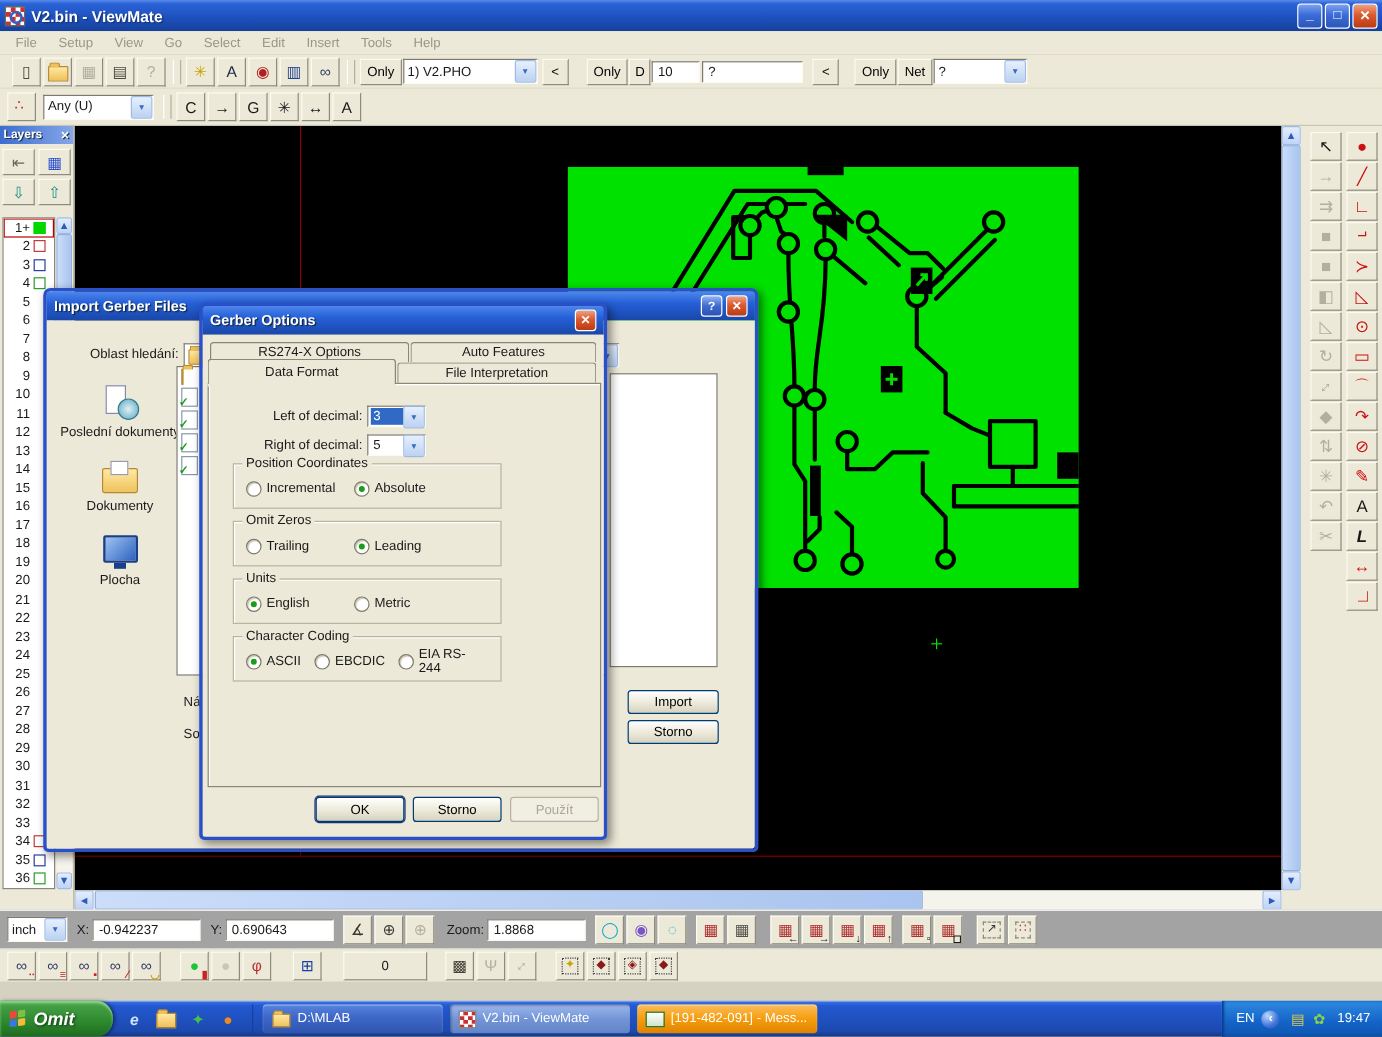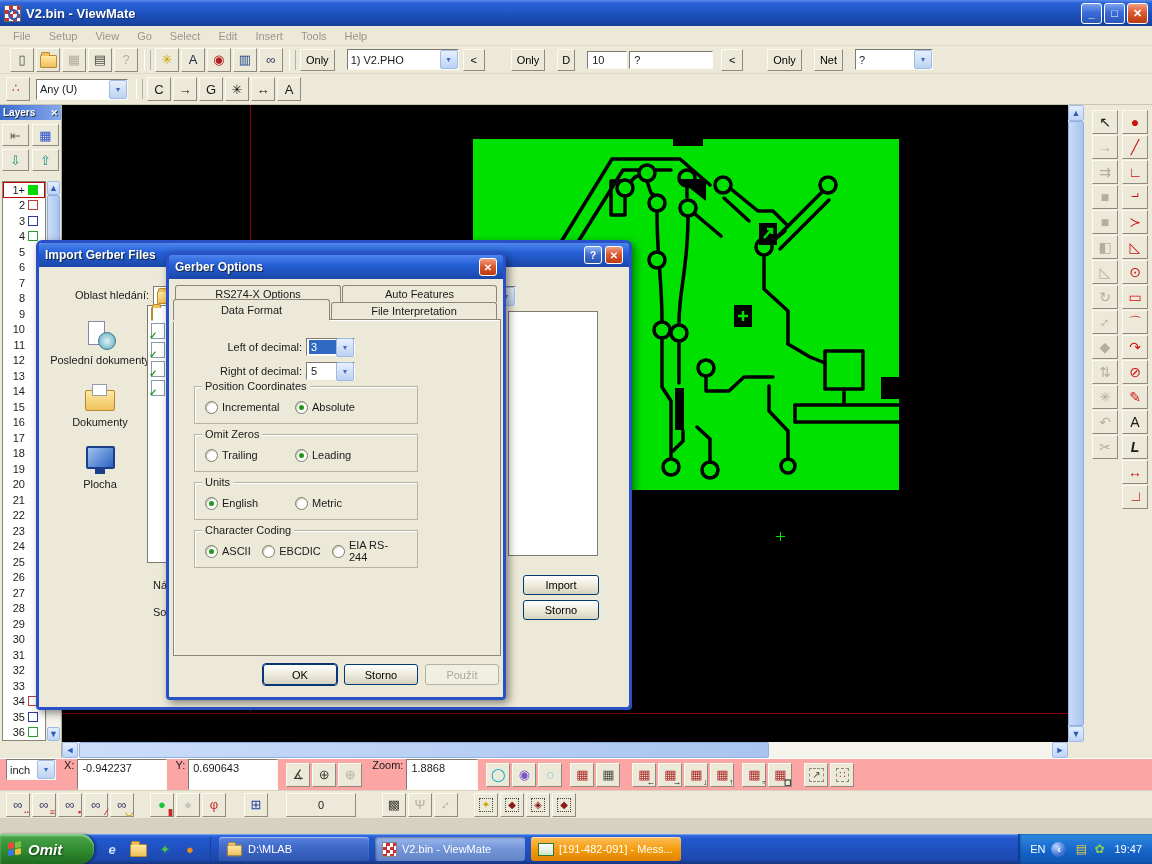--- a/index.html
+++ b/index.html
@@ -31,21 +31,21 @@
     border-color:#fdfbf0 #8e8a7e #8e8a7e #fdfbf0;display:inline-flex;align-items:center;justify-content:center;
     position:relative;font-size:13px;margin-right:2px;box-sizing:border-box;font-family:"Liberation Sans",sans-serif}
   .tbtn .glyph{line-height:1}
   .tbtn .glyph.it{font-style:italic;font-weight:bold}
   .tbtn.dis .glyph{color:#b2af9f !important}
   .ovl{position:absolute;right:0;bottom:-1px;font-size:9px;font-weight:bold;line-height:1}
   .box-dashed .glyph{border:1px dashed #8a8a7a;padding:1px 2px;font-size:10px}
   .box-dotted .glyph{border:1px dotted #444;padding:1px 2px;font-size:10px}
   .grip{width:5px;height:20px;margin:0 4px;border-left:1px solid #fff;border-right:1px solid #b4b09e}
   .smallbtn{height:22px;padding:0 5px;background:#ECE9D8;border:1px solid;font-size:11px;
-    border-color:#fdfbf0 #8e8a7e #8e8a7e #fdfbf0;display:inline-flex;align-items:center;margin-right:12px}
+    border-color:#fdfbf0 #8e8a7e #8e8a7e #fdfbf0;display:inline-flex;align-items:center;margin-right:1px}
   .sunken{background:#fff;border:1px solid;border-color:#7e7a70 #fdfbf0 #fdfbf0 #7e7a70;box-sizing:border-box}
   .field{padding:2px 4px;font-size:11px;white-space:nowrap;overflow:hidden}
   .combo{display:flex;align-items:center;padding-left:3px;height:21px}
   .cbtn{width:16px;height:17px;margin-left:auto;background:linear-gradient(#e7f0fc,#bbd2f2);
     border:1px solid #9ebbe8;border-radius:2px;color:#3b69c6;font-size:8px;
     display:flex;align-items:center;justify-content:center;flex:none}
   .reddot-ico{width:14px;height:14px;background:#ECE9D8;position:relative}
   .reddot-ico::before{content:"∴";color:#b02020;font-size:12px;position:absolute;left:1px;top:-1px}
 
   
@@ -90,22 +90,22 @@
   #lpanel-scroll .sb-thumb{position:absolute;top:14px;width:13px;height:170px}
 
   
   #palette{position:absolute;left:1084px;top:105px;width:68px;height:653px;background:#ECE9D8}
   .pcol{position:absolute;top:5px;width:26px;display:flex;flex-direction:column}
   #palette-edit{left:8px}
   #palette-draw{left:38px}
   .pcol .tbtn{height:24px;min-width:26px;margin:0 0 1px 0;font-size:14px}
 
   
-  #sb1{position:absolute;left:0;top:758px;width:1152px;height:32px;background:#fca5a5;display:flex;
-    padding-left:6px;box-sizing:border-box;border-top:1px solid #fff}
+  #sb1{position:absolute;left:0;top:758px;width:1152px;height:32px;background:#a3a3a3;display:flex;
+    align-items:center;padding-left:6px;box-sizing:border-box;border-top:1px solid #fff}
   #sb1 .lab{margin:0 3px 0 8px}
   #tb3{position:absolute;left:0;top:790px;width:1152px;height:28px;background:#ECE9D8;display:flex;
     align-items:center;padding-left:6px;box-sizing:border-box;border-top:1px solid #d8d4c2}
   .fillrow{display:flex;align-items:center}
   #gapstrip{position:absolute;left:0;top:818px;width:1152px;height:16px;background:#d6d2c2}
 
   
   #taskbar{position:absolute;left:0;top:834px;width:1152px;height:30px;display:flex;align-items:center;
     background:linear-gradient(#3e77e8 0%,#2258d0 14%,#1c49ae 85%,#16357e 100%);box-shadow:inset 0 1px 0 #6f9ef0}
   #start{height:30px;width:94px;border-radius:0 14px 14px 0;display:flex;align-items:center;gap:5px;padding:0 10px 0 8px;
@@ -672,21 +672,21 @@
         <span class="glyph" style="color: rgb(58, 58, 50);">∡</span>
       </button>
       <button class="tbtn">
         <span class="glyph" style="color: rgb(58, 58, 50);">⊕</span>
       </button>
       <button class="tbtn dis">
         <span class="glyph" style="color: rgb(168, 165, 152);">⊕</span>
       </button>
     </span>
   <span class="lab">Zoom:</span>
-  <span class="sunken field" style="width:72px">1.8868</span>
+  <span class="sunken field" style="width:82px">1.8868</span>
   <span class="fillrow" style="margin-left:8px">
       <button class="tbtn">
         <span class="glyph" style="color: rgb(10, 168, 200);">◯</span>
       </button>
       <button class="tbtn">
         <span class="glyph" style="color: rgb(122, 85, 200);">◉</span>
       </button>
       <button class="tbtn">
         <span class="glyph" style="color: rgb(10, 168, 200);">◌</span>
       </button>

